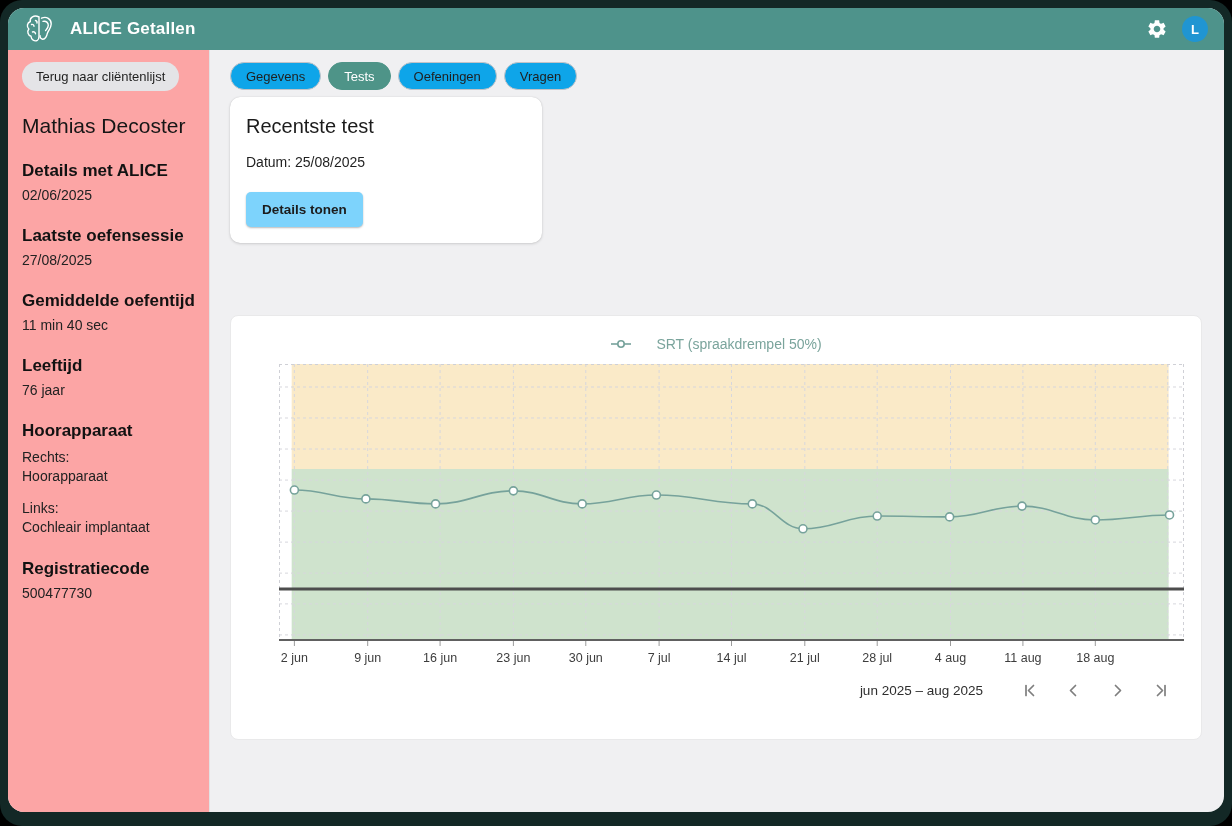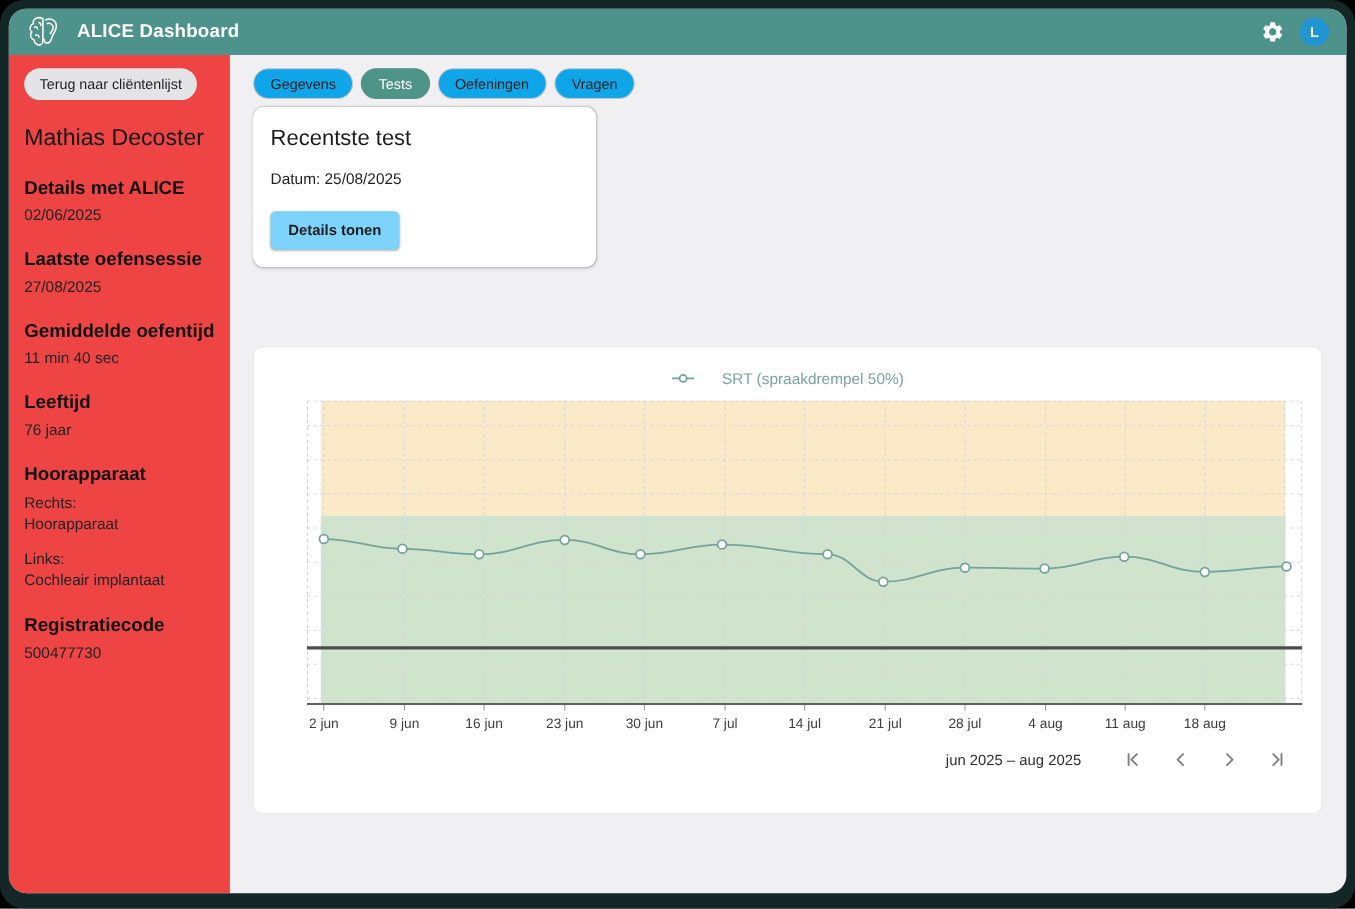--- a/index.html
+++ b/index.html
@@ -12,21 +12,21 @@
   .header{height:42px;min-height:42px;background:#4e938b;display:flex;align-items:center;
           padding:0 16px 0 14px;gap:12px;}
   .logo{width:36px;height:34px;display:flex;align-items:center;}
   .app-title{color:#fff;font-size:17px;font-weight:700;letter-spacing:.2px;}
   .header-spacer{flex:1;}
   .gear-btn{width:26px;height:26px;display:flex;align-items:center;justify-content:center;cursor:pointer;}
   .avatar{width:26px;height:26px;border-radius:50%;background:#2095d2;color:#fff;font-size:13px;
           font-weight:700;display:flex;align-items:center;justify-content:center;cursor:pointer;}
   
   .app-body{flex:1;display:flex;min-height:0;}
-  .sidebar{width:202px;min-width:202px;background:#ef4444;border-right:1px solid #e2e2e4;
+  .sidebar{width:202px;min-width:202px;background:#fca5a5;border-right:1px solid #e2e2e4;
            padding:12px 14px;box-sizing:border-box;}
   .back-btn{display:inline-block;background:#e4e4e7;border:none;border-radius:16px;
             padding:7px 14px;font-size:13px;color:#1f1f1f;font-family:inherit;cursor:pointer;}
   .client-name{font-size:21px;font-weight:400;color:#161616;margin-top:22px;line-height:26px;}
   .stat-label{font-size:17px;font-weight:700;color:#121212;margin-top:21px;line-height:22px;}
   .stat-value{font-size:14px;color:#222;margin-top:4px;line-height:18px;}
   .sub-line{font-size:14px;color:#222;line-height:19px;}
   .hearing-gap{height:13px;}
   
   .main{flex:1;padding:12px 20px;box-sizing:border-box;position:relative;}
@@ -66,21 +66,21 @@
 
     <div class="header">
       <div class="logo">
         <svg width="36" height="34" viewBox="0 0 36 34" fill="none" stroke="#fff" stroke-width="1.4" stroke-linecap="round">
           <path d="M17 5 C12 2.5 7.5 5.5 8.3 9.5 C5 10.8 4.5 15 6.8 17 C4.8 19.5 6 23.5 9 24.3 C9.2 27.8 12.5 29.8 15.3 28.4 C16.6 27.7 17 26.2 17 24.5 L17 5 Z"></path>
           <path d="M9.5 12.5 C11 12 12 13 12 14.3 M10.5 20 C12 19.4 13.4 20.3 13.5 21.8 M13.5 8.5 C14.6 8.8 15.2 9.8 15 11"></path>
           <path d="M19.5 6.2 C24.5 3.8 29.3 7 29.2 12 C29.1 16 26.4 18.2 25.4 21.2 C24.7 24.6 23.2 27.4 20.6 27.2 C18.6 27 17.7 25.3 18.2 23.8"></path>
           <path d="M21 9.4 C24.2 8.6 26.4 10.8 26.3 13.4 C26.2 15.6 24.7 17 23.6 18.6"></path>
         </svg>
       </div>
-      <div class="app-title">ALICE Dashboard</div>
+      <div class="app-title">ALICE Getallen</div>
       <div class="header-spacer"></div>
       <div class="gear-btn">
         <svg width="22" height="22" viewBox="0 0 24 24" fill="#fff">
           <path d="M19.14,12.94c0.04-0.3,0.06-0.61,0.06-0.94c0-0.32-0.02-0.64-0.07-0.94l2.03-1.58c0.18-0.14,0.23-0.41,0.12-0.61 l-1.92-3.32c-0.12-0.22-0.37-0.29-0.59-0.22l-2.39,0.96c-0.5-0.38-1.03-0.7-1.62-0.94L14.4,2.81c-0.04-0.24-0.24-0.41-0.48-0.41 h-3.84c-0.24,0-0.43,0.17-0.47,0.41L9.25,5.35C8.66,5.59,8.12,5.92,7.63,6.29L5.24,5.33c-0.22-0.08-0.47,0-0.59,0.22L2.74,8.87 C2.62,9.08,2.66,9.34,2.86,9.48l2.03,1.58C4.84,11.36,4.8,11.69,4.8,12s0.02,0.64,0.07,0.94l-2.03,1.58 c-0.18,0.14-0.23,0.41-0.12,0.61l1.92,3.32c0.12,0.22,0.37,0.29,0.59,0.22l2.39-0.96c0.5,0.38,1.03,0.7,1.62,0.94l0.36,2.54 c0.05,0.24,0.24,0.41,0.48,0.41h3.84c0.24,0,0.44-0.17,0.47-0.41l0.36-2.54c0.59-0.24,1.13-0.56,1.62-0.94l2.39,0.96 c0.22,0.08,0.47,0,0.59-0.22l1.92-3.32c0.12-0.22,0.07-0.47-0.12-0.61L19.14,12.94z M12,15.6c-1.98,0-3.6-1.62-3.6-3.6 s1.62-3.6,3.6-3.6s3.6,1.62,3.6,3.6S13.98,15.6,12,15.6z"></path>
         </svg>
       </div>
       <div class="avatar">L</div>
     </div>
 
     <div class="app-body">

